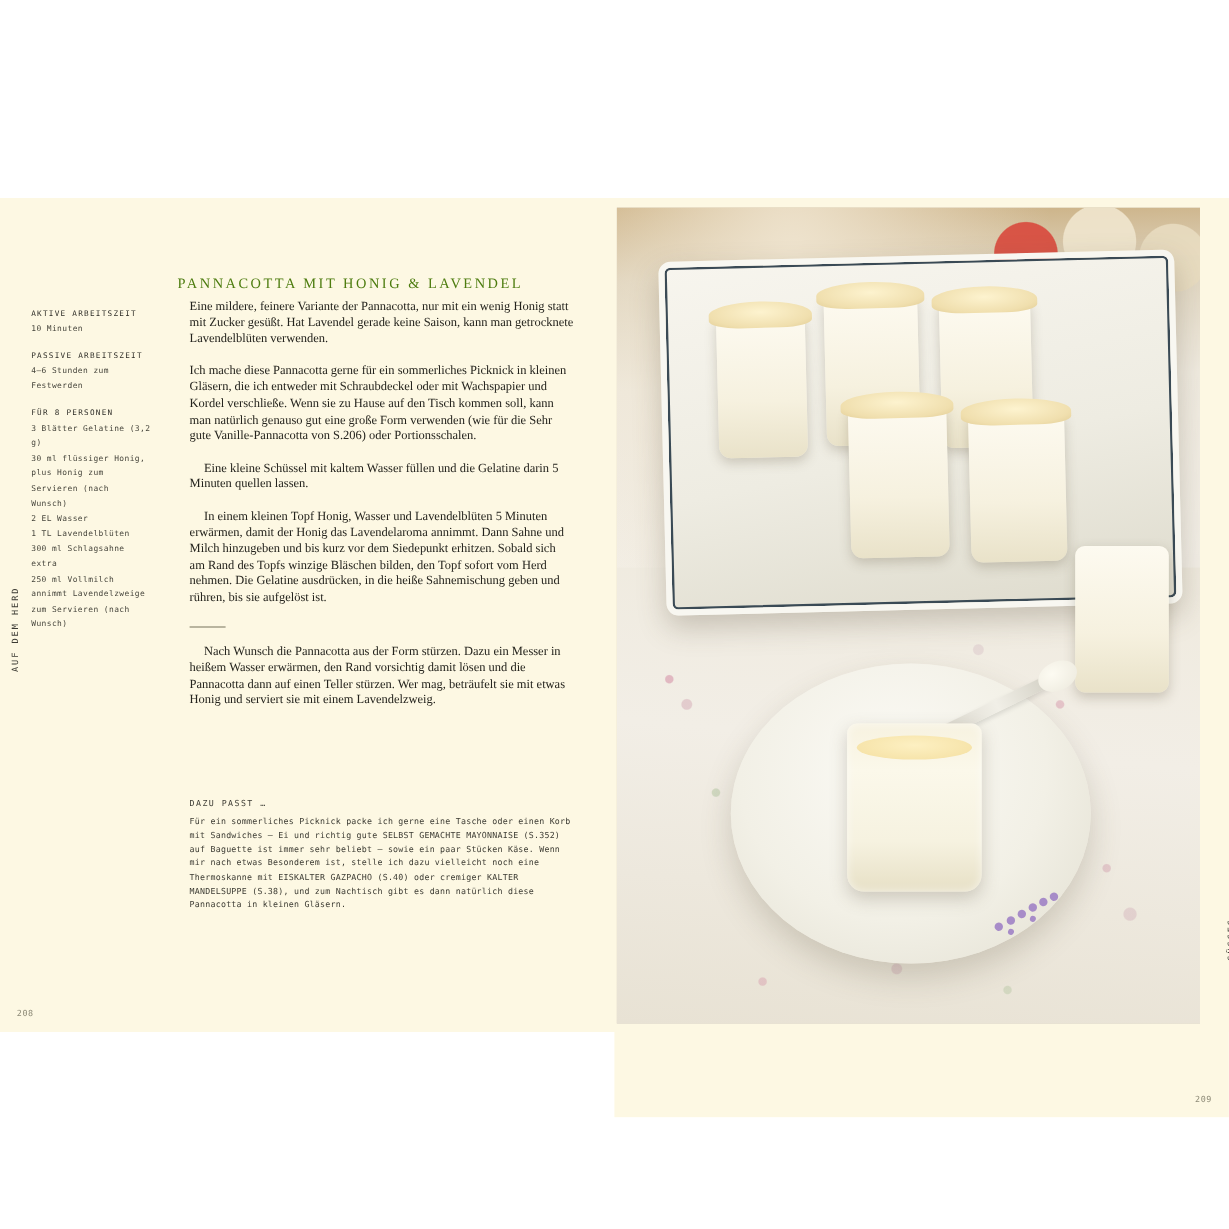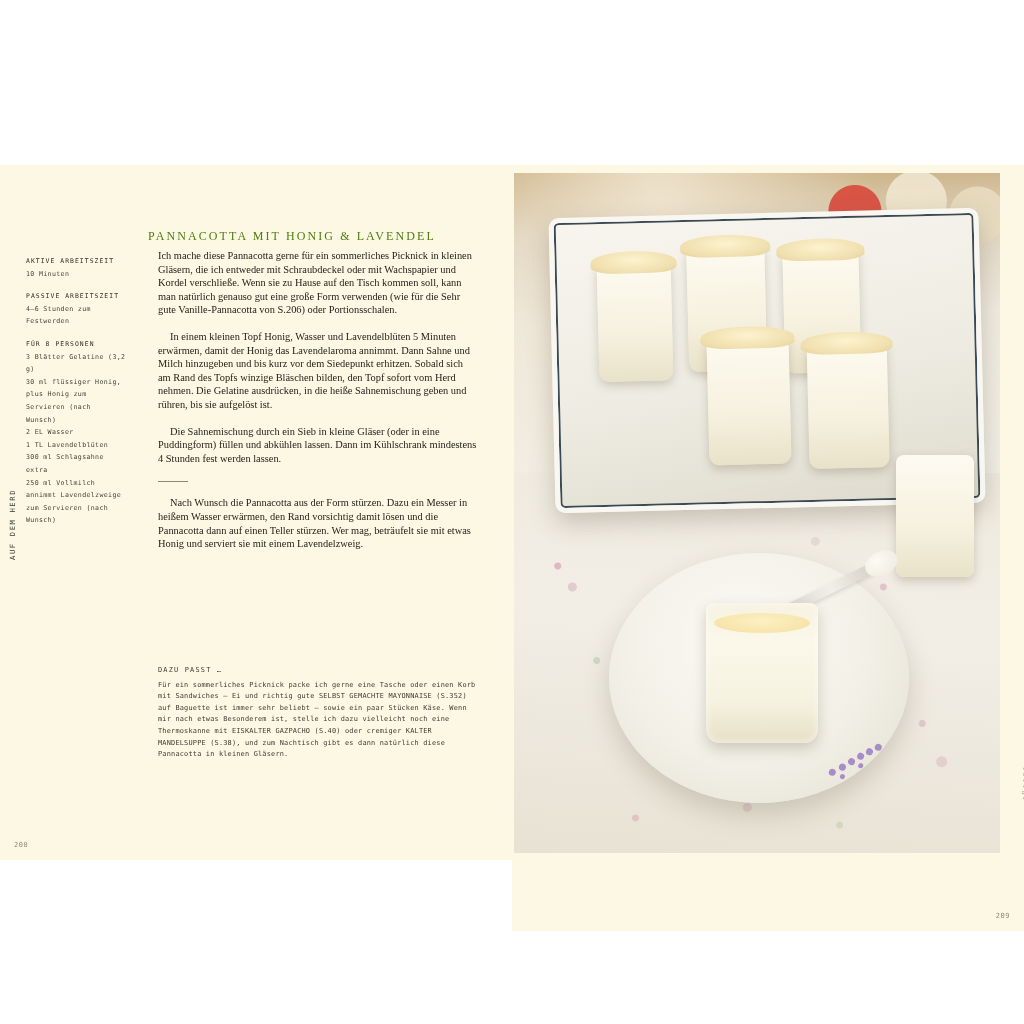--- a/index.html
+++ b/index.html
@@ -314,23 +314,24 @@
         <span class="meta-line">extra</span>
         <span class="meta-line">250 ml Vollmilch</span>
         <span class="meta-line">annimmt Lavendelzweige</span>
         <span class="meta-line">zum Servieren (nach</span>
         <span class="meta-line">Wunsch)</span>
       </div>
 
     </div>
 
     <div class="body-col">
+      <p class="para">Eine mildere, feinere Variante der Pannacotta, nur mit ein wenig Honig statt mit Zucker gesüßt. Hat Lavendel gerade keine Saison, kann man getrocknete Lavendelblüten verwenden.</p>
       <p class="para">Ich mache diese Pannacotta gerne für ein sommerliches Picknick in kleinen Gläsern, die ich entweder mit Schraubdeckel oder mit Wachspapier und Kordel verschließe. Wenn sie zu Hause auf den Tisch kommen soll, kann man natürlich genauso gut eine große Form verwenden (wie für die Sehr gute Vanille-Pannacotta von S.206) oder Portionsschalen.</p>
+      <p class="para indent">Eine kleine Schüssel mit kaltem Wasser füllen und die Gelatine darin 5 Minuten quellen lassen.</p>
       <p class="para indent">In einem kleinen Topf Honig, Wasser und Lavendelblüten 5 Minuten erwärmen, damit der Honig das Lavendelaroma annimmt. Dann Sahne und Milch hinzugeben und bis kurz vor dem Siedepunkt erhitzen. Sobald sich am Rand des Topfs winzige Bläschen bilden, den Topf sofort vom Herd nehmen. Die Gelatine ausdrücken, in die heiße Sahnemischung geben und rühren, bis sie aufgelöst ist.</p>
-      <p class="para indent">Die Sahnemischung durch ein Sieb in kleine Gläser (oder in eine Puddingform) füllen und abkühlen lassen. Dann im Kühlschrank mindestens 4 Stunden fest werden lassen.</p>
       <div class="divider"></div>
       <p class="para indent">Nach Wunsch die Pannacotta aus der Form stürzen. Dazu ein Messer in heißem Wasser erwärmen, den Rand vorsichtig damit lösen und die Pannacotta dann auf einen Teller stürzen. Wer mag, beträufelt sie mit etwas Honig und serviert sie mit einem Lavendelzweig.</p>
     </div>
 
     <div class="tip-box">
       <span class="tip-head">DAZU PASST …</span>
       <span>Für ein sommerliches Picknick packe ich gerne eine Tasche oder einen Korb mit Sandwiches – Ei und richtig gute SELBST GEMACHTE MAYONNAISE (S.352) auf Baguette ist immer sehr beliebt – sowie ein paar Stücken Käse. Wenn mir nach etwas Besonderem ist, stelle ich dazu vielleicht noch eine Thermoskanne mit EISKALTER GAZPACHO (S.40) oder cremiger KALTER MANDELSUPPE (S.38), und zum Nachtisch gibt es dann natürlich diese Pannacotta in kleinen Gläsern.</span>
     </div>
 
   </div>

